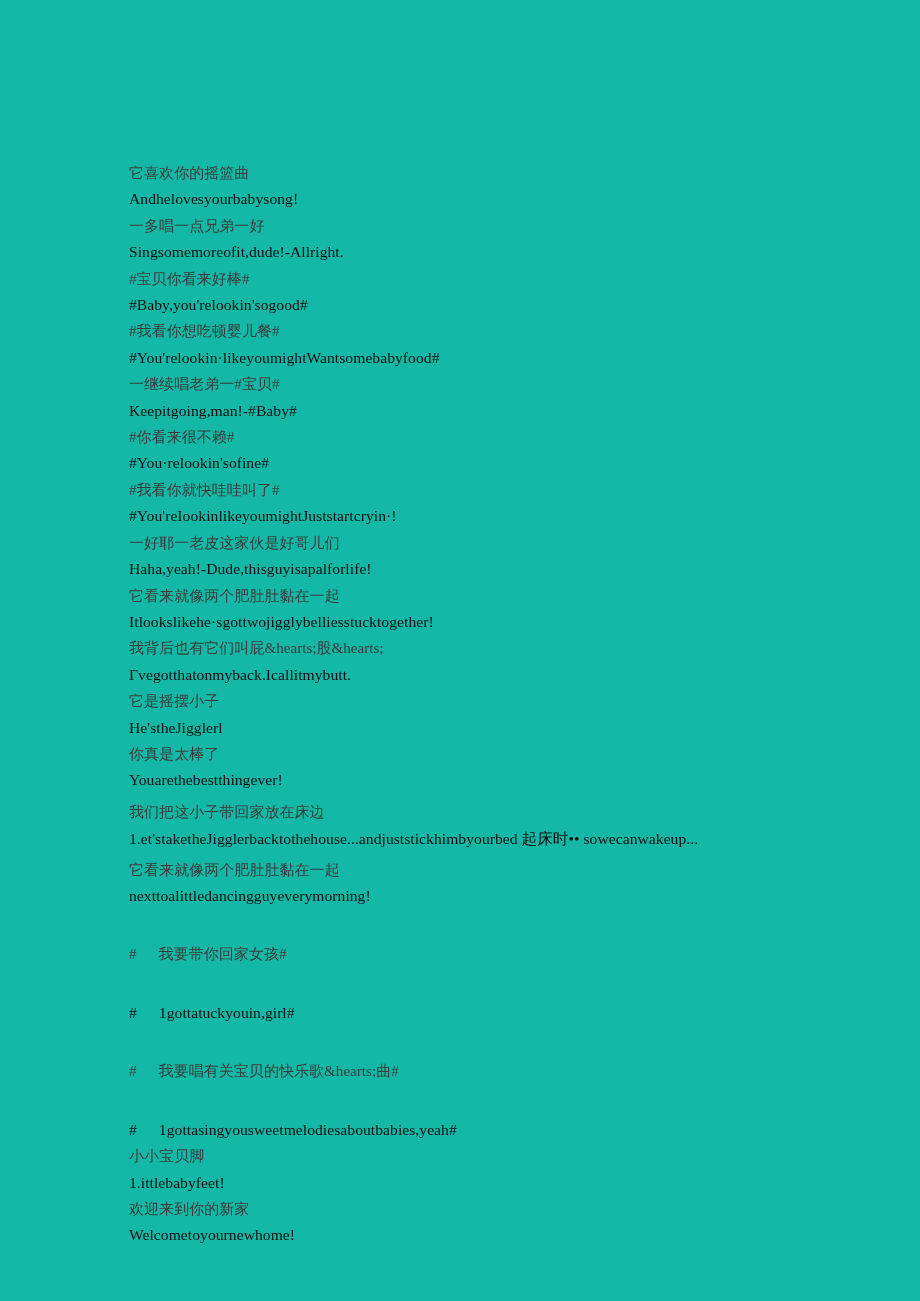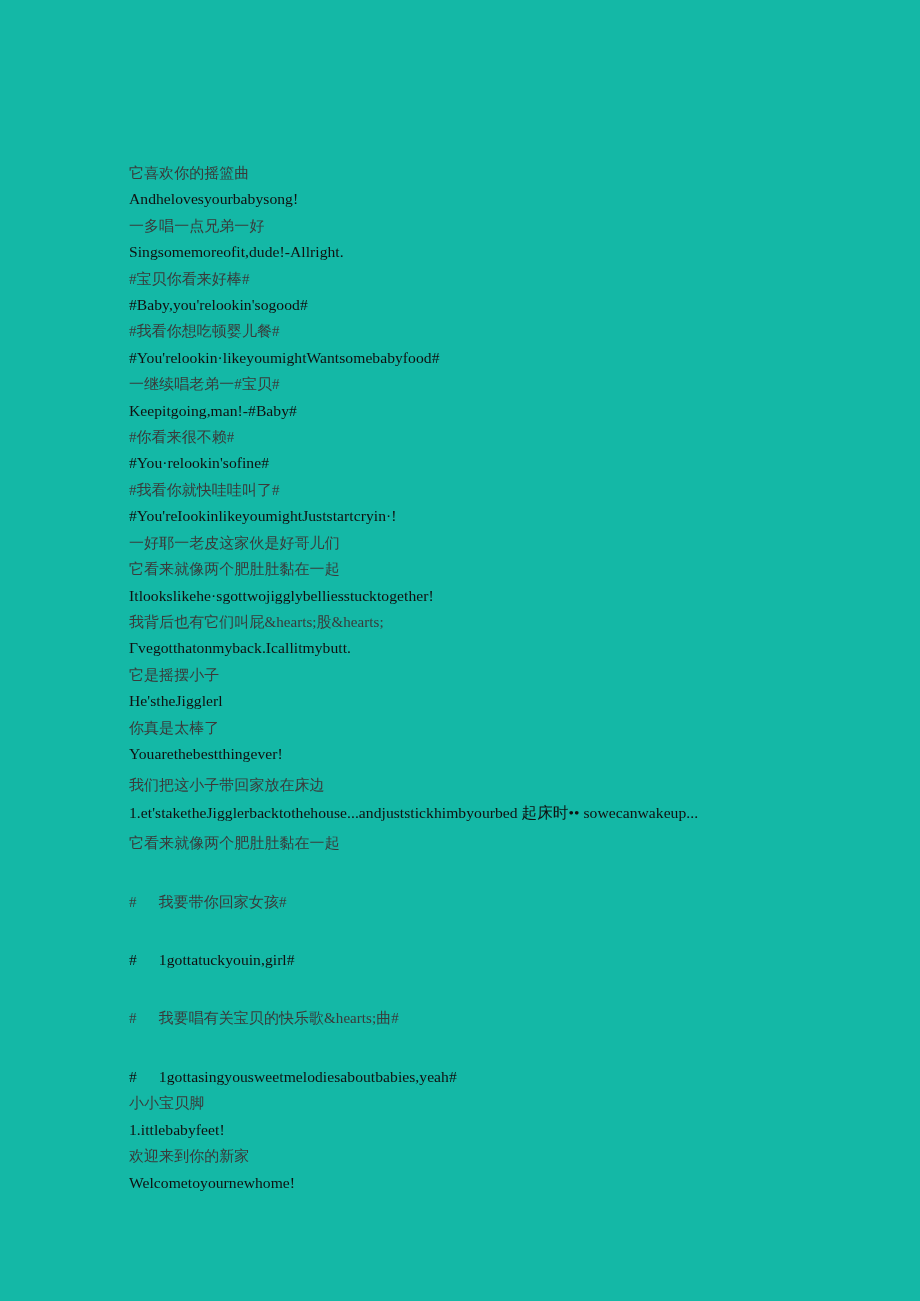--- a/index.html
+++ b/index.html
@@ -82,31 +82,33 @@
       <div class="line en"><span>#Baby,you'relookin'sogood#</span></div>
       <div class="line zh"><span>#我看你想吃顿婴儿餐#</span></div>
       <div class="line en"><span>#You'relookin·likeyoumightWantsomebabyfood#</span></div>
       <div class="line zh"><span>一继续唱老弟一#宝贝#</span></div>
       <div class="line en"><span>Keepitgoing,man!-#Baby#</span></div>
       <div class="line zh"><span>#你看来很不赖#</span></div>
       <div class="line en"><span>#You·relookin'sofine#</span></div>
       <div class="line zh"><span>#我看你就快哇哇叫了#</span></div>
       <div class="line en"><span>#You'reIookinlikeyoumightJuststartcryin·!</span></div>
       <div class="line zh"><span>一好耶一老皮这家伙是好哥儿们</span></div>
+      <div class="line en"><span>Haha,yeah!-Dude,thisguyisapalforlife!</span></div>
       <div class="line zh"><span>它看来就像两个肥肚肚黏在一起</span></div>
       <div class="line en"><span>Itlookslikehe·sgottwojigglybelliesstucktogether!</span></div>
       <div class="line zh"><span>我背后也有它们叫屁&amp;hearts;股&amp;hearts;</span></div>
       <div class="line en"><span>Γvegotthatonmyback.Icallitmybutt.</span></div>
       <div class="line zh"><span>它是摇摆小子</span></div>
       <div class="line en"><span>He'stheJigglerl</span></div>
       <div class="line zh"><span>你真是太棒了</span></div>
       <div class="line en"><span>Youarethebestthingever!</span></div>
       <div class="line zh gap-before"><span>我们把这小子带回家放在床边</span></div>
       <div class="line en wrapped gap-after"><span>1.et'staketheJigglerbacktothehouse...andjuststickhimbyourbed 起床时•• sowecanwakeup...</span></div>
       <div class="line zh"><span>它看来就像两个肥肚肚黏在一起</span></div>
+      <div class="line en"><span>nexttoalittledancingguyeverymorning!</span></div>
       <div class="line zh hash-indent"><span>#</span><span class="hash-gap"></span><span>我要带你回家女孩#</span></div>
       <div class="line en hash-indent"><span>#</span><span class="hash-gap"></span><span>1gottatuckyouin,girl#</span></div>
       <div class="line zh hash-indent"><span>#</span><span class="hash-gap"></span><span>我要唱有关宝贝的快乐歌&amp;hearts;曲#</span></div>
       <div class="line en hash-indent"><span>#</span><span class="hash-gap"></span><span>1gottasingyousweetmelodiesaboutbabies,yeah#</span></div>
       <div class="line zh"><span>小小宝贝脚</span></div>
       <div class="line en"><span>1.ittlebabyfeet!</span></div>
       <div class="line zh"><span>欢迎来到你的新家</span></div>
       <div class="line en"><span>Welcometoyournewhome!</span></div>
     </div>
 </div>

